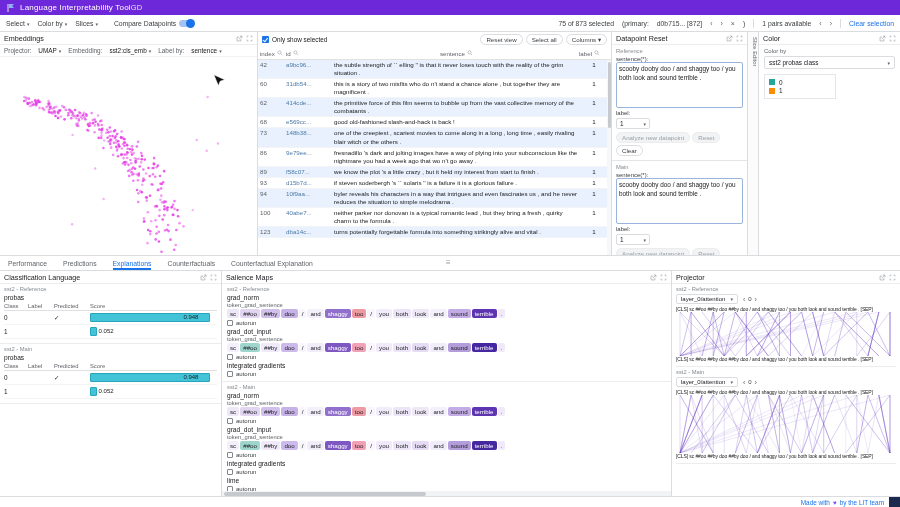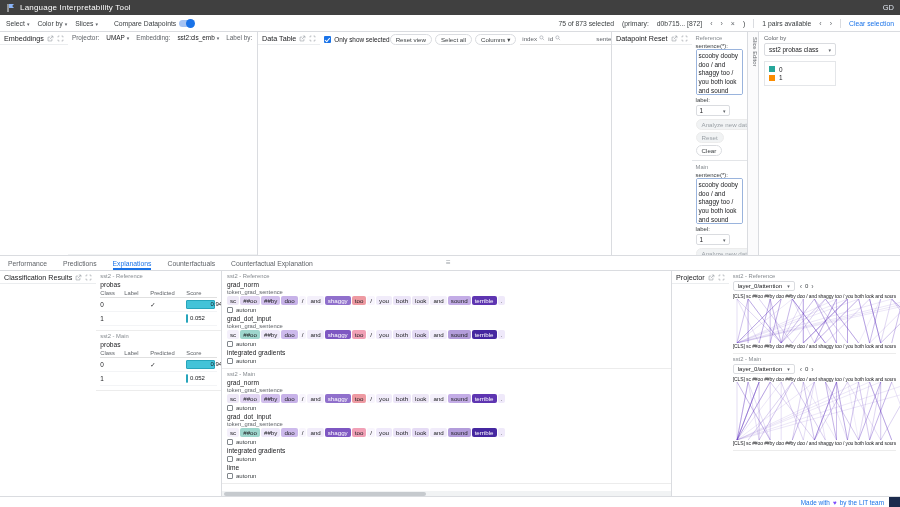--- a/index.html
+++ b/index.html
@@ -1,37 +1,37 @@
 <!DOCTYPE html>
 <html><head>
 <meta charset="utf-8">
 <style>
 *{margin:0;padding:0;box-sizing:border-box}
 html,body{width:900px;height:507px;overflow:hidden;background:#fff;color:#202124;font-family:"Liberation Sans",sans-serif}
 #app{display:flex;flex-direction:column;width:900px;height:507px}
 
-.topbar{height:15px;background:#404040;color:#fff;display:flex;align-items:center;justify-content:space-between;padding:0 6px;flex:none}
+.topbar{height:15px;background:#6d28d9;color:#fff;display:flex;align-items:center;padding:0 6px;flex:none}
 .tb-left{display:flex;align-items:center;gap:4px}
 .app-title{font-size:8px;letter-spacing:.2px}
 .user{font-size:7.5px;color:#dfe5ee}
 
 .menubar{height:17px;border-bottom:1px solid #dadce0;display:flex;align-items:center;justify-content:space-between;padding:0 6px;font-size:6.8px;color:#3c4043;flex:none;background:#fff}
 .mb-left,.mb-right{display:flex;align-items:center;gap:8px}
 .menu-btn{cursor:pointer;white-space:nowrap}
 .caret{font-size:5px;color:#5f6368;margin-left:2px}
 .switch{width:15px;height:7px;background:#a5c3f3;border-radius:4px;position:relative;display:inline-block;vertical-align:-1px;margin-left:3px}
 .switch::after{content:"";position:absolute;right:-1px;top:-1px;width:9px;height:9px;border-radius:50%;background:#1a73e8}
 .navic{color:#5f6368;cursor:pointer;font-size:7px}
 .vdiv{width:1px;height:9px;background:#dadce0}
 .link{color:#1a73e8;cursor:pointer}
 .chip-id{color:#3c4043}
 
 .main-top{display:flex;height:224px;flex:none;border-bottom:1px solid #dadce0;min-width:0}
 .main-bottom{display:flex;flex:1;min-height:0}
-.panel{border-right:1px solid #dadce0;display:flex;flex-direction:row;overflow:hidden;background:#fff;min-width:0}
+.panel{border-right:1px solid #dadce0;display:flex;flex-direction:column;overflow:hidden;background:#fff;min-width:0}
 .panel:last-child{border-right:none}
 .phead{height:13px;flex:none;display:flex;align-items:center;justify-content:space-between;padding:0 4px;border-bottom:1px solid #ebedef}
 .ptitle{font-size:7.2px;color:#202124}
 .picons{display:flex;align-items:center}
 .pic{width:7px;height:7px;margin-left:3px}
 .sub{font-size:5.8px;color:#868b90}
 
 .emb-toolbar{padding:2px 4px;font-size:6.4px;color:#5f6368;display:flex;flex-wrap:wrap;gap:1px 7px;border-bottom:1px solid #f1f3f4;flex:none}
 .ddl{color:#202124;cursor:pointer;white-space:nowrap}
 #emb-plot{flex:1}
@@ -486,32 +486,20 @@
           <circle cx="94.8" cy="101.5" r="1.2" fill="#e53ae5" fill-opacity="0.4"></circle>
           <circle cx="72.3" cy="68.0" r="1.2" fill="#e53ae5" fill-opacity="0.4"></circle>
           <circle cx="71.8" cy="157.0" r="1.2" fill="#e53ae5" fill-opacity="0.4"></circle>
           <circle cx="103.2" cy="131.8" r="1.2" fill="#e53ae5" fill-opacity="0.4"></circle>
           <circle cx="102.3" cy="61.5" r="1.2" fill="#e53ae5" fill-opacity="0.4"></circle>
           <path d="M213 8 l4.5 11 1.8-4.4 4.6-1.6 z" fill="#111" stroke="#fff" stroke-width="0.6"></path>
         </svg>
     </section>
 
     <section class="panel" style="width:354px;flex:none">
-      <header class="phead">
-        <span class="ptitle">Data Table</span>
-        <span class="picons">
-            <svg class="pic" viewBox="0 0 10 10" fill="none" stroke="#9aa0a6" stroke-width="0.9">
-              <path d="M4 6 L8.5 1.5 M5.5 1.5 H8.5 V4.5"></path>
-              <path d="M7 5.5 V8.5 H1.5 V3 H4.5"></path>
-            </svg>
-            <svg class="pic" viewBox="0 0 10 10" fill="none" stroke="#9aa0a6" stroke-width="0.9">
-              <path d="M1.5 3.5 V1.5 H3.5 M6.5 1.5 H8.5 V3.5 M8.5 6.5 V8.5 H6.5 M3.5 8.5 H1.5 V6.5"></path>
-            </svg>
-          </span>
-      </header>
       <div class="dt-controls">
         <span class="cbwrap">
             <span class="cbx"></span>
             <span>Only show selected</span>
           </span>
         <span class="dt-btns">
           <button class="pill">Reset view</button>
           <button class="pill">Select all</button>
           <button class="pill"><span>Columns</span> ▾</button>
         </span>
@@ -662,20 +650,32 @@
               <button class="pill dis">Analyze new datapoint</button>
               <button class="pill dis">Reset</button>
             </div>
    </div>
         </div>
     </section>
 
     <div class="side-tab">Slice Editor</div>
 
     <section class="panel" style="flex:1">
+      <header class="phead">
+        <span class="ptitle">Color</span>
+        <span class="picons">
+            <svg class="pic" viewBox="0 0 10 10" fill="none" stroke="#9aa0a6" stroke-width="0.9">
+              <path d="M4 6 L8.5 1.5 M5.5 1.5 H8.5 V4.5"></path>
+              <path d="M7 5.5 V8.5 H1.5 V3 H4.5"></path>
+            </svg>
+            <svg class="pic" viewBox="0 0 10 10" fill="none" stroke="#9aa0a6" stroke-width="0.9">
+              <path d="M1.5 3.5 V1.5 H3.5 M6.5 1.5 H8.5 V3.5 M8.5 6.5 V8.5 H6.5 M3.5 8.5 H1.5 V6.5"></path>
+            </svg>
+          </span>
+      </header>
       <div class="color-body">
         <div class="color-label">Color by</div>
         <div class="color-select">
             <span>sst2 probas class</span>
             <span class="caret">▾</span>
           </div>
         <div class="legend-box" id="legend">
             <div class="leg-item">
               <span class="sw" style="background:#26a69a"></span>
               <span>0</span>
@@ -695,21 +695,21 @@
       <span class="tab active">Explanations</span>
       <span class="tab">Counterfactuals</span>
       <span class="tab">Counterfactual Explanation</span>
     <span class="handle">≡</span>
   </div>
 
   <div class="main-bottom">
 
     <section class="panel" style="width:222px;flex:none">
       <header class="phead">
-        <span class="ptitle">Classification Results</span>
+        <span class="ptitle">Classification Language</span>
         <span class="picons">
             <svg class="pic" viewBox="0 0 10 10" fill="none" stroke="#9aa0a6" stroke-width="0.9">
               <path d="M4 6 L8.5 1.5 M5.5 1.5 H8.5 V4.5"></path>
               <path d="M7 5.5 V8.5 H1.5 V3 H4.5"></path>
             </svg>
             <svg class="pic" viewBox="0 0 10 10" fill="none" stroke="#9aa0a6" stroke-width="0.9">
               <path d="M1.5 3.5 V1.5 H3.5 M6.5 1.5 H8.5 V3.5 M8.5 6.5 V8.5 H6.5 M3.5 8.5 H1.5 V6.5"></path>
             </svg>
           </span>
       </header>
@@ -767,20 +767,32 @@
           <span class="score">
                 <i style="width:5.2%"></i>
                 <b style="left:5.2%">0.052</b>
               </span>
         </div>
    </div>
         </div>
     </section>
 
     <section class="panel" style="width:450px;flex:none">
+      <header class="phead">
+        <span class="ptitle">Salience Maps</span>
+        <span class="picons">
+            <svg class="pic" viewBox="0 0 10 10" fill="none" stroke="#9aa0a6" stroke-width="0.9">
+              <path d="M4 6 L8.5 1.5 M5.5 1.5 H8.5 V4.5"></path>
+              <path d="M7 5.5 V8.5 H1.5 V3 H4.5"></path>
+            </svg>
+            <svg class="pic" viewBox="0 0 10 10" fill="none" stroke="#9aa0a6" stroke-width="0.9">
+              <path d="M1.5 3.5 V1.5 H3.5 M6.5 1.5 H8.5 V3.5 M8.5 6.5 V8.5 H6.5 M3.5 8.5 H1.5 V6.5"></path>
+            </svg>
+          </span>
+      </header>
       <div class="sal-body">
         <div id="sal-groups">
             <div class="sal-group">
      <div class="sub">sst2 - Reference</div>
      <div class="sal-method">
           <div class="m-name">grad_norm</div>
           <div class="m-field">token_grad_sentence</div>
           <div class="chips">
                   <span class="chip" style="background:#ede7f6;color:#202124">sc</span>
                   <span class="chip" style="background:#e1d5f2;color:#202124">##oo</span>

